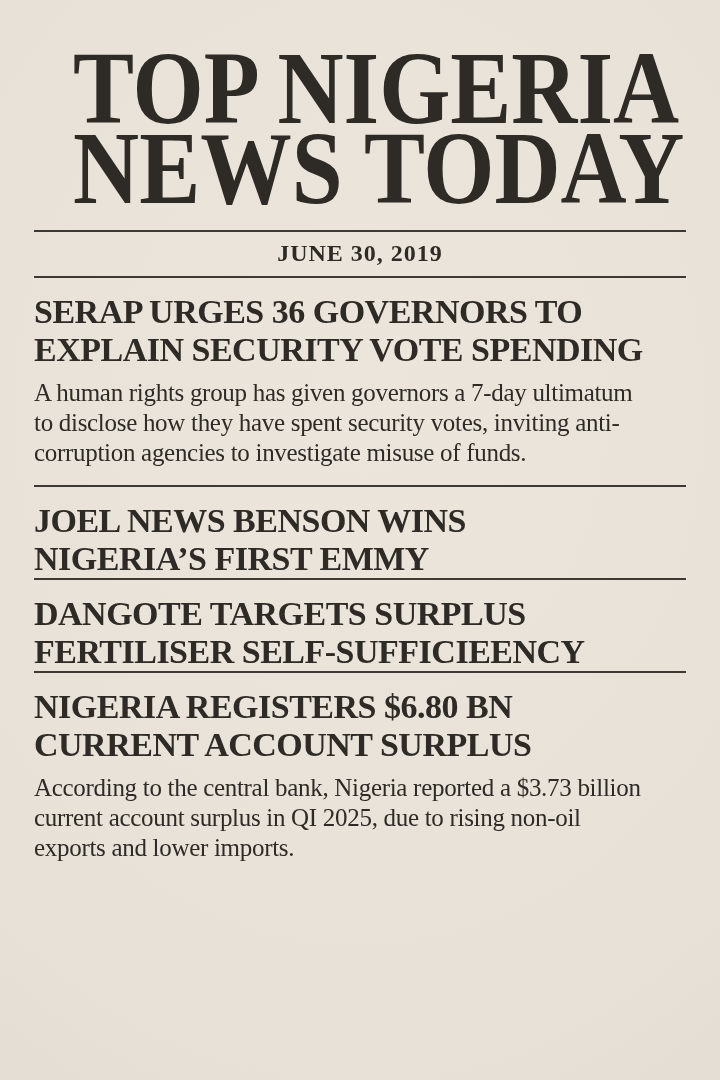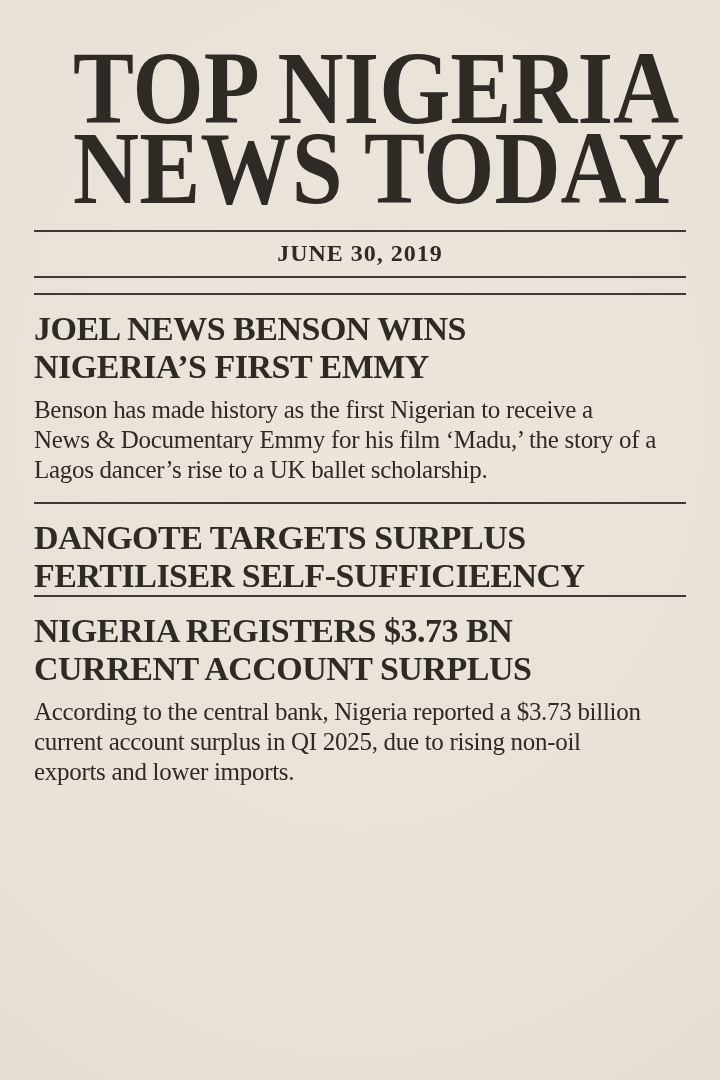--- a/index.html
+++ b/index.html
@@ -82,43 +82,45 @@
     <hr class="rule rule-top">
 
     <div class="masthead-date">JUNE 30, 2019</div>
 
     <hr class="rule">
   </header>
 
   <main>
 
     <section class="story">
+      <h2 class="story-headline">SERAP URGES 36 GOVERNORS TO
+EXPLAIN SECURITY VOTE SPENDING</h2>
+      <p class="story-body">A human rights group has given governors a 7-day ultimatum
+to disclose how they have spent security votes, inviting anti-
+corruption agencies to investigate misuse of funds.</p>
     </section>
 
     <hr class="rule">
 
     <section class="story">
       <h2 class="story-headline">JOEL NEWS BENSON WINS
 NIGERIA’S FIRST EMMY</h2>
-      <p class="story-body">Benson has made history as the first Nigerian to receive a
-News &amp; Documentary Emmy for his film ‘Madu,’ the story of a
-Lagos dancer’s rise to a UK ballet scholarship.</p>
     </section>
 
     <hr class="rule">
 
     <section class="story">
       <h2 class="story-headline">DANGOTE TARGETS SURPLUS
 FERTILISER SELF-SUFFICIEENCY</h2>
     </section>
 
     <hr class="rule">
 
     <section class="story">
-      <h2 class="story-headline">NIGERIA REGISTERS $3.73 BN
+      <h2 class="story-headline">NIGERIA REGISTERS $6.80 BN
 CURRENT ACCOUNT SURPLUS</h2>
       <p class="story-body">According to the central bank, Nigeria reported a $3.73 billion
 current account surplus in QI 2025, due to rising non-oil
 exports and lower imports.</p>
     </section>
 
   </main>
 </div>
 
 </body></html>

